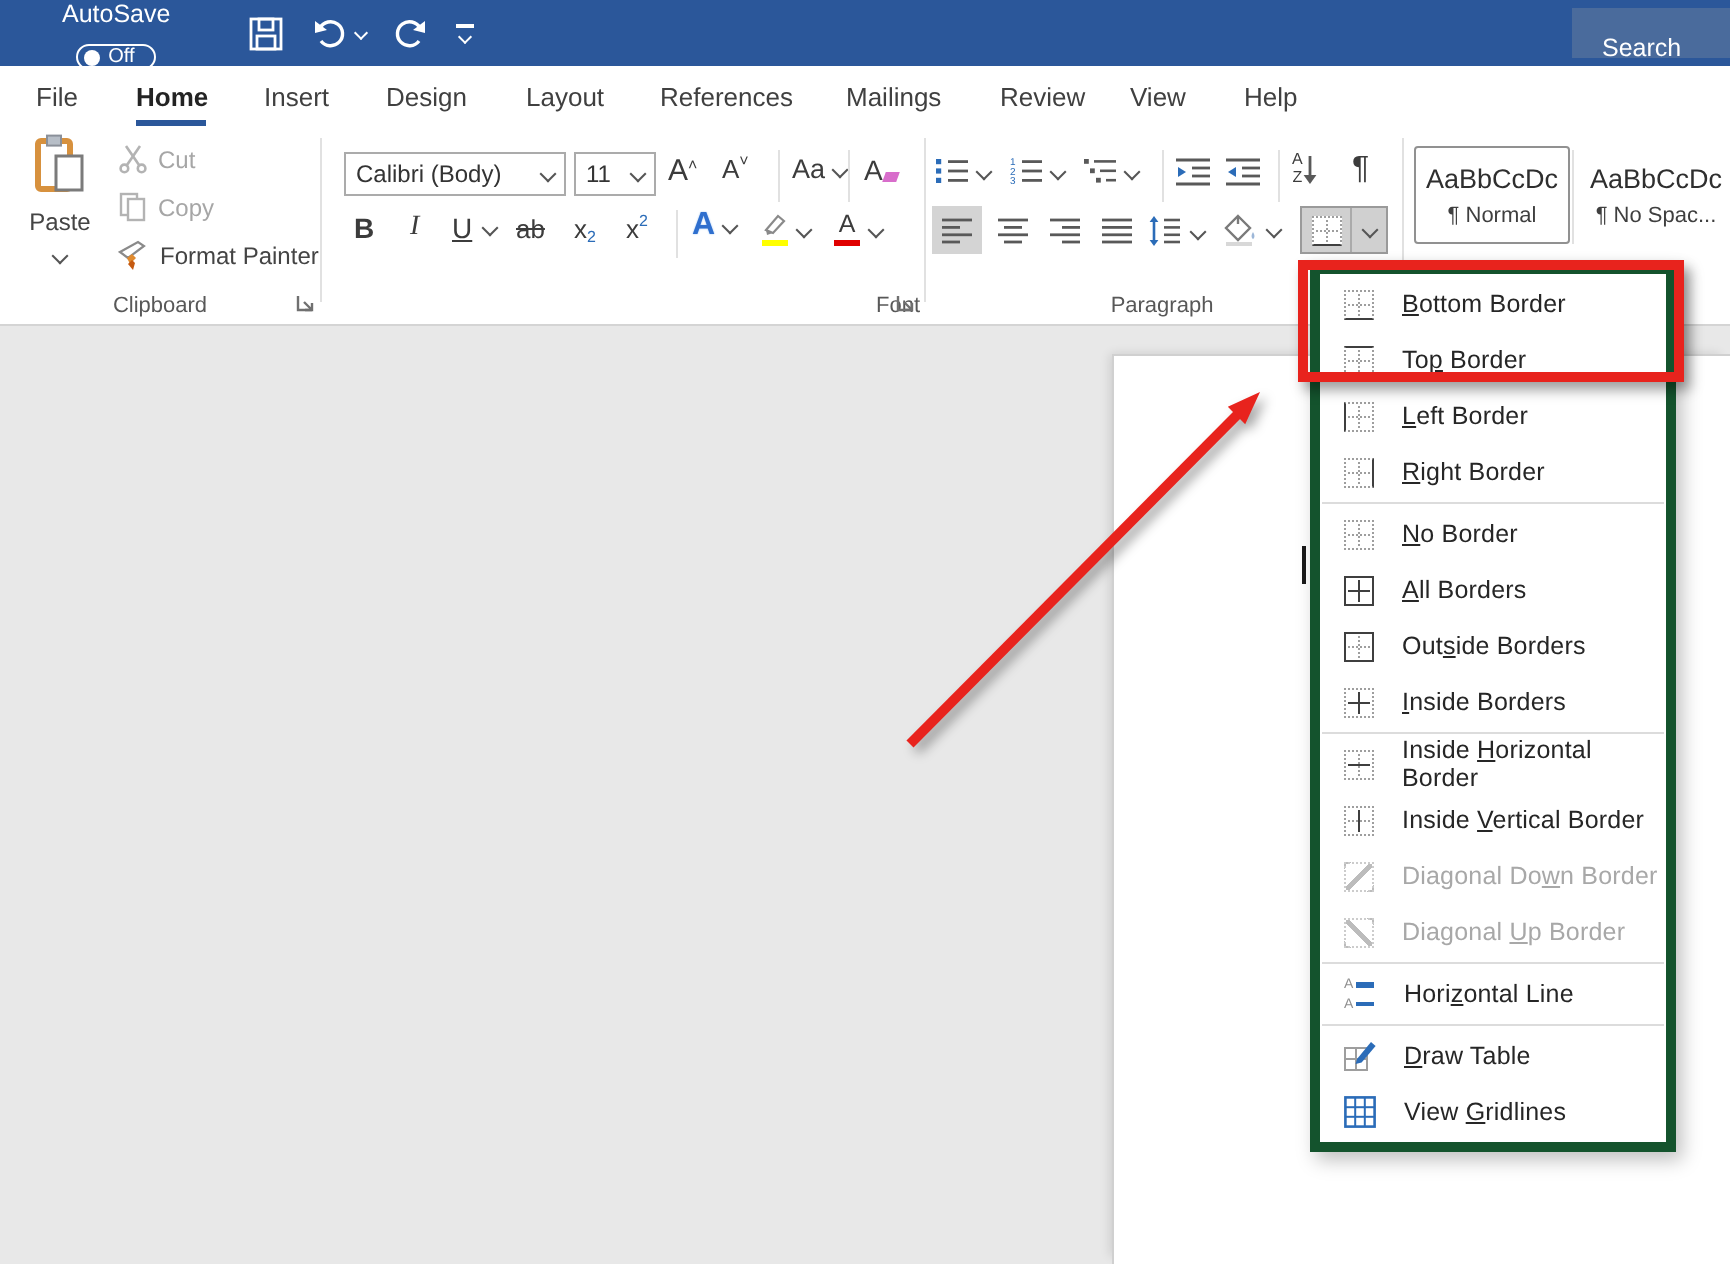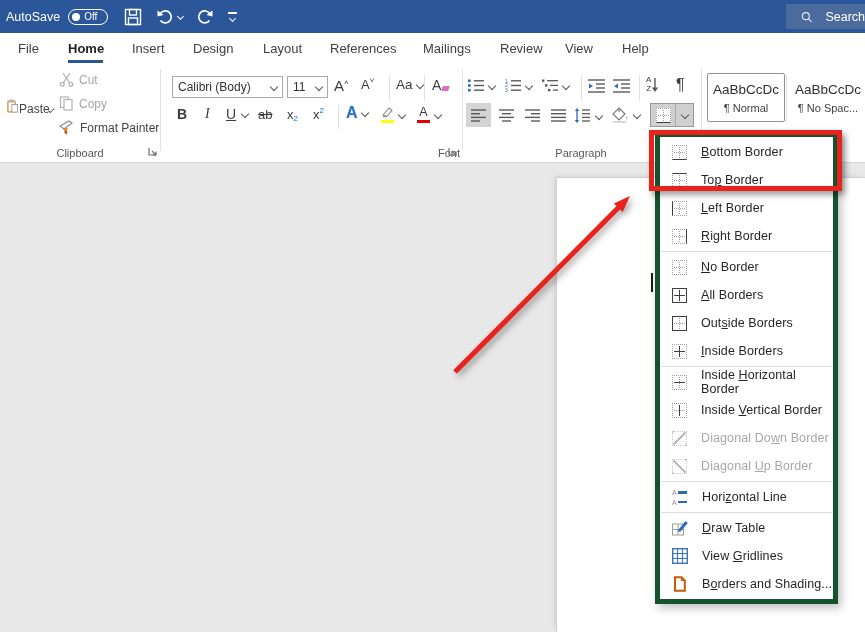--- a/index.html
+++ b/index.html
@@ -3,51 +3,51 @@
 <meta charset="utf-8">
 <style>
   html,body{margin:0;padding:0;}
   body{width:865px;height:632px;position:relative;overflow:hidden;
        font-family:"Liberation Sans",sans-serif;background:#e8e8e8;-webkit-font-smoothing:antialiased;}
   .abs{position:absolute;}
 
   
   .titlebar{position:absolute;top:0;left:0;right:0;height:33px;background:#2b579a;color:#fff;}
   .tb-text{font-size:12.5px;color:#fff;}
-  .autosave-wrap{position:absolute;left:6px;top:0;height:33px;display:flex;align-items:center;gap:8px;}
+  .autosave-wrap{position:absolute;left:31px;top:0;height:33px;display:flex;align-items:center;gap:8px;flex-direction:column;}
   .toggle{width:40px;height:16px;border:1.5px solid #fff;border-radius:9px;display:flex;align-items:center;padding:0 3px;gap:4px;box-sizing:border-box;}
   .toggle-dot{width:8px;height:8px;border-radius:50%;background:#fff;}
   .toggle-label{font-size:10px;color:#fff;}
   .qat{position:absolute;left:124px;top:0;height:33px;display:flex;align-items:center;gap:14px;}
   .qat-btn{display:flex;align-items:center;}
   .chev{display:inline-block;width:5px;height:5px;border-right:1.3px solid #555;border-bottom:1.3px solid #555;transform:rotate(45deg);}
   .chev.w{border-color:#fff;width:4px;height:4px;}
   .qat-custom{display:flex;flex-direction:column;align-items:center;gap:2px;}
   .qat-custom .bar{width:9px;height:1.5px;background:#fff;}
   .doc-title{position:absolute;left:461px;top:0;height:33px;display:flex;align-items:center;}
-  .searchbox{position:absolute;left:786px;top:4px;width:79px;height:25px;background:#4a6b9c;display:flex;align-items:center;padding-left:15px;gap:13px;box-sizing:border-box;}
+  .searchbox{position:absolute;left:786px;top:4px;width:79px;height:25px;background:#4a6b9c;display:flex;align-items:flex-start;padding-left:15px;gap:13px;box-sizing:border-box;flex-direction:column;}
   .searchbox span{font-size:12.5px;color:#fff;white-space:nowrap;}
 
   
   .tabrow{position:absolute;top:33px;left:0;right:0;height:30px;background:#fff;}
   .tab{position:absolute;top:0;height:30px;display:flex;align-items:center;font-size:13px;color:#404040;}
   .tab.active{color:#232323;font-weight:bold;}
   .tab-underline{position:absolute;top:27px;left:68px;width:35px;height:3px;background:#2b579a;}
 
   
   .ribbon{position:absolute;top:63px;left:0;right:0;height:99px;background:#fff;border-bottom:1px solid #d4d4d4;}
   .vsep{position:absolute;top:6px;height:82px;width:1px;background:#e1e1e1;}
   .group-label{position:absolute;bottom:3px;font-size:11px;color:#585858;text-align:center;}
   .launcher{position:absolute;width:12px;height:12px;}
   .rib-txt{font-size:12px;color:#444;}
   .greyed{color:#a6a6a6;}
   .icon-row{position:absolute;display:flex;align-items:center;gap:5px;}
 
   
-  .paste-btn{position:absolute;left:7px;top:4px;width:46px;height:78px;display:flex;flex-direction:row;align-items:center;}
+  .paste-btn{position:absolute;left:7px;top:4px;width:46px;height:78px;display:flex;flex-direction:column;align-items:center;}
   .paste-btn .lbl{font-size:12px;color:#444;margin-top:6px;}
   .paste-btn .chev{margin-top:7px;}
 
   
   .combo{position:absolute;height:22px;border:1px solid #ababab;background:#fff;display:flex;align-items:center;justify-content:space-between;font-size:12px;color:#333;padding:0 5px;box-sizing:border-box;}
   .glyph-btn{display:flex;align-items:flex-end;font-size:13.5px;color:#3c3c3c;line-height:1;}
   .mini{font-size:8px;line-height:1;}
   .blue{color:#2b6cb8;}
   .colorbar{display:block;height:3px;width:13px;margin-top:1.5px;}
   .stack{display:flex;flex-direction:column;align-items:center;}
@@ -504,28 +504,19 @@
       <svg width="16" height="16" viewBox="0 0 16 16">
         <rect x="0.7" y="0.7" width="14.6" height="14.6" fill="#fff" stroke="#2b6cb8" stroke-width="1.3"></rect>
         <line x1="5.6" y1="0.7" x2="5.6" y2="15.3" stroke="#2b6cb8" stroke-width="1"></line>
         <line x1="10.4" y1="0.7" x2="10.4" y2="15.3" stroke="#2b6cb8" stroke-width="1"></line>
         <line x1="0.7" y1="5.6" x2="15.3" y2="5.6" stroke="#2b6cb8" stroke-width="1"></line>
         <line x1="0.7" y1="10.4" x2="15.3" y2="10.4" stroke="#2b6cb8" stroke-width="1"></line>
       </svg>
     </span>
     <span class="ml"><span>View </span><u>G</u><span>ridlines</span></span>
   </div>
-  <div class="mi">
-    <span class="sp-icon">
-      <svg width="16" height="16" viewBox="0 0 16 16">
-        <path d="M3 1.2 L9.5 1.2 L12.8 4.5 L12.8 14.8 L3 14.8 Z" fill="#fff" stroke="#c55a11" stroke-width="2"></path>
-        <path d="M9.5 1.2 L9.5 4.5 L12.8 4.5" fill="none" stroke="#c55a11" stroke-width="1.2"></path>
-      </svg>
-    </span>
-    <span class="ml"><span>B</span><u>o</u><span>rders and Shading...</span></span>
-  </div>
 </div>
 
 <svg class="arrow-svg" width="865" height="632" viewBox="0 0 865 632">
   <line x1="455" y1="372" x2="620" y2="206" stroke="#e8231d" stroke-width="5"></line>
   <polygon points="630,196 622.6,212.1 613.9,203.4" fill="#e8231d"></polygon>
 </svg>
 <div class="red-rect"></div>
 
 </body></html>

